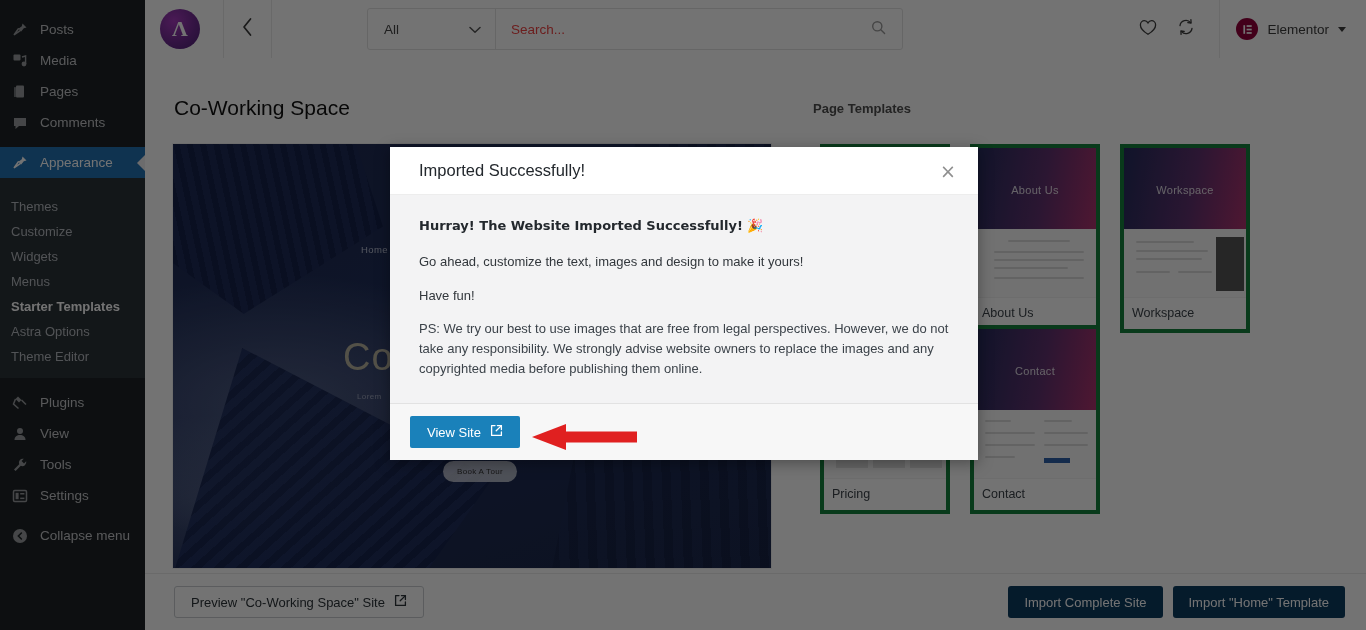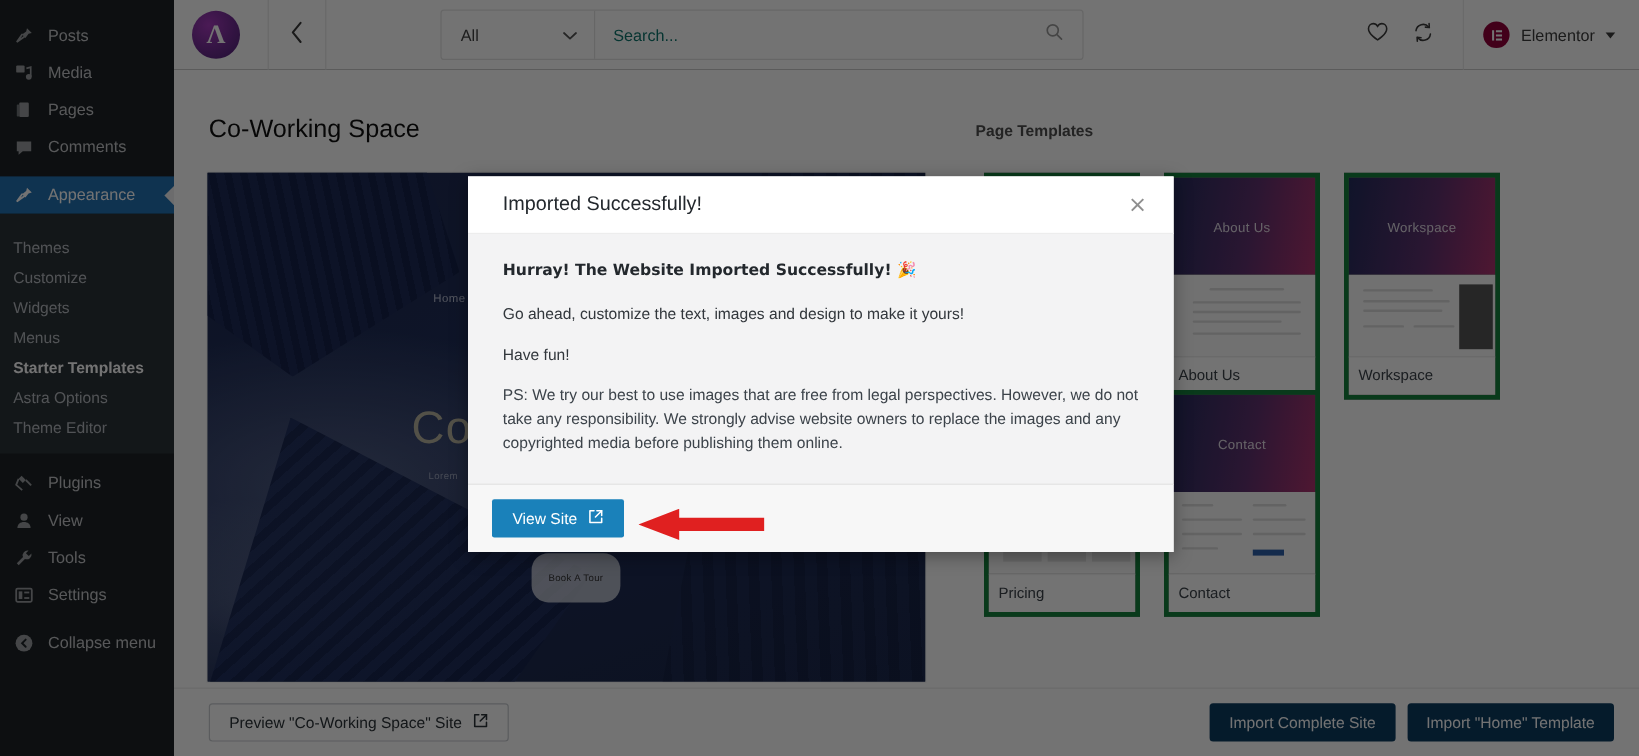--- a/index.html
+++ b/index.html
@@ -98,21 +98,21 @@
     display: flex; align-items: center; justify-content: space-between;
     padding: 0 14px 0 16px;
     font-size: 13.5px; color: #444;
     border-right: 1px solid #e3e3e3;
   }
   #search-field {
     flex: 1; height: 40px;
     display: flex; align-items: center; justify-content: space-between;
     padding: 0 16px 0 15px;
   }
-  #search-field .ph { font-size: 13.5px; color: #0f766e; }
+  #search-field .ph { font-size: 13.5px; color: #ef4444; }
   #header-right {
     margin-left: auto;
     display: flex; align-items: center; height: 58px;
   }
   .hdr-icon {
     width: 38px; height: 58px;
     display: flex; align-items: center; justify-content: center;
     color: #3c3c3c;
   }
   #user-sep { width: 1px; height: 58px; background: #ececec; margin: 0 16px 0 14px; }
@@ -188,21 +188,21 @@
   #site-preview .hero-h {
     position: absolute; left: 170px; top: 192px;
     font-size: 38px; color: #b9b49f; font-weight: 300; letter-spacing: 1px;
   }
   #site-preview .hero-sub {
     position: absolute; left: 184px; top: 248px;
     font-size: 8px; color: #9aa2ba; letter-spacing: .4px; text-align: right;
   }
   #site-preview .hero-btn {
     position: absolute; left: 270px; top: 317px;
-    padding: 16px 14px; border-radius: 14px;
+    padding: 6px 14px; border-radius: 14px;
     background: rgba(230,232,240,.72);
     font-size: 8px; color: #333; letter-spacing: .3px;
   }
 
   
   .tpl-card {
     position: absolute;
     width: 130px;
     background: #737373;
     border: 4px solid #15803d;

